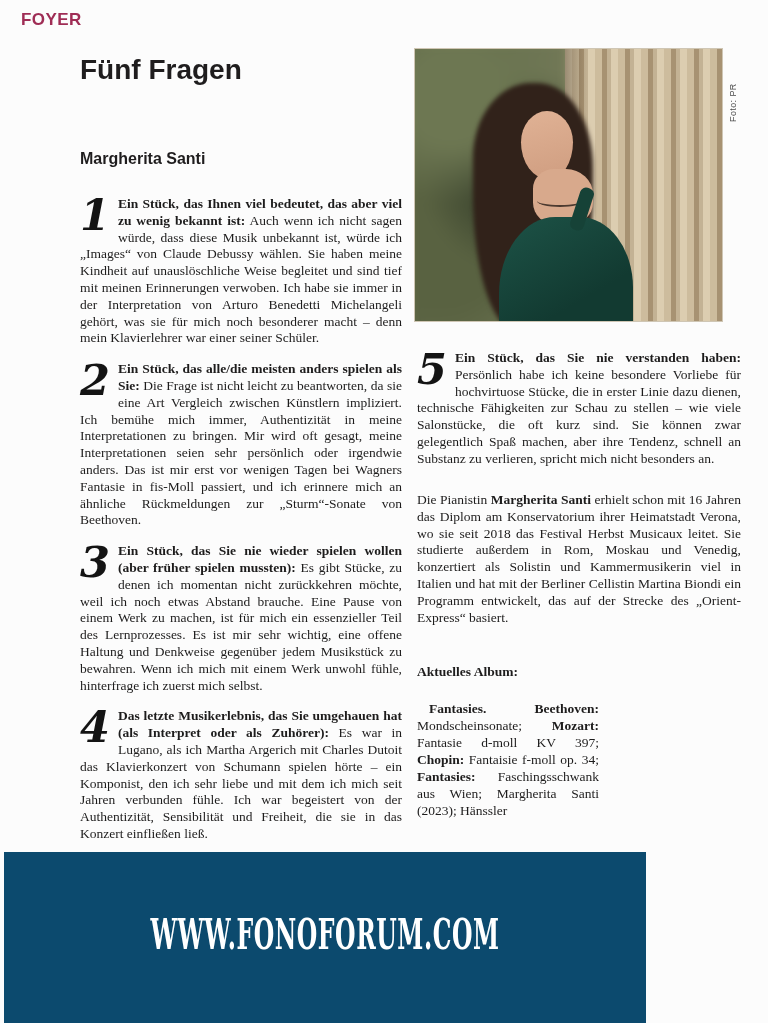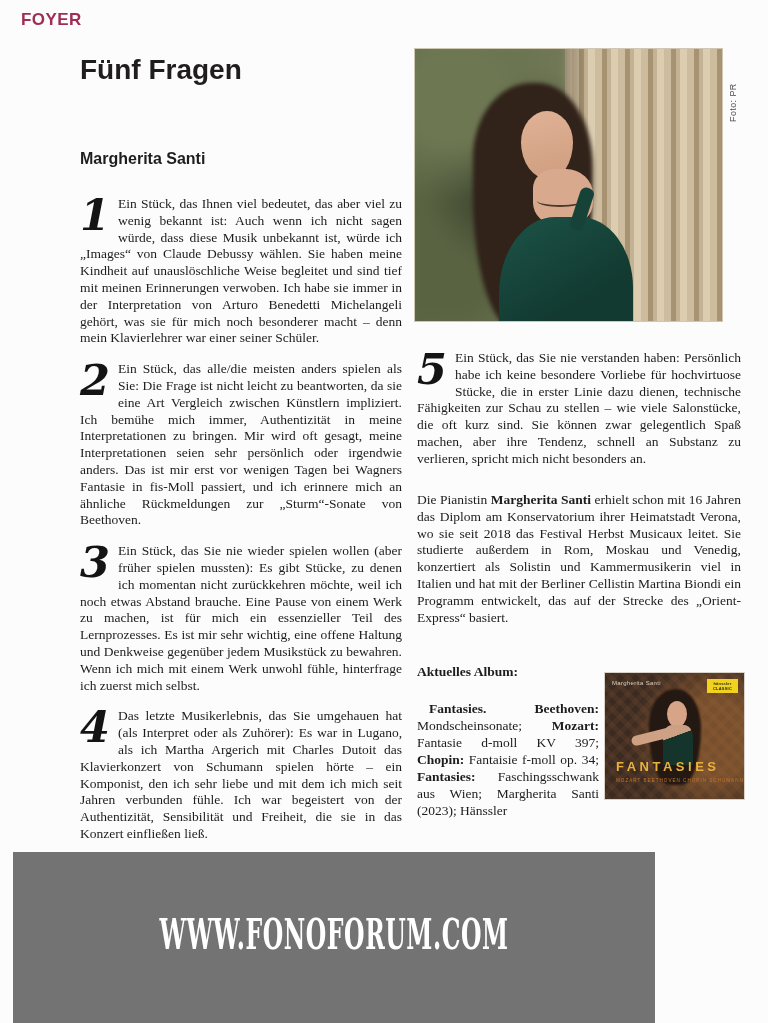--- a/index.html
+++ b/index.html
@@ -24,21 +24,21 @@
   }
   .col-left { position:absolute; left:80px; top:196px; width:322px; }
   .q {
     font:400 13.5px/16.8px "Liberation Serif", serif;
     text-align:justify; margin-bottom:14px; color:#1d1c1c;
   }
   .qnum {
     float:left; font:italic 700 43px/33px "DejaVu Serif", serif;
     margin:3px 8px 0 0; color:#141414;
   }
-  .qlead { font-weight:400; }
+  .qlead { font-weight:700; }
   
   .photo {
     position:absolute; left:414px; top:48px; width:309px; height:274px;
     overflow:hidden; background:#c9b796; border:1px solid #cfc6b4;
   }
   .ph-foliage {
     position:absolute; left:-12px; top:-12px; width:170px; height:300px;
     background:
       radial-gradient(circle at 30% 20%, #6d7752 0 18%, transparent 40%),
       radial-gradient(circle at 70% 45%, #3c452f 0 22%, transparent 50%),
@@ -141,22 +141,22 @@
   .cv-title {
     position:absolute; left:11px; top:86px; width:130px;
     font:700 13px "Liberation Sans", sans-serif; color:#e9b23e; letter-spacing:3.5px;
   }
   .cv-composers {
     position:absolute; left:11px; top:105px; width:128px;
     font:400 4.6px "Liberation Sans", sans-serif; color:#c2762e; letter-spacing:1px;
   }
   
   .footer {
-    position:absolute; left:13px; top:852px; width:642px; height:171px;
-    background:#737373;
+    position:absolute; left:4px; top:852px; width:642px; height:171px;
+    background:#0c4a6e;
   }
   .footer-url {
     position:absolute; left:0; right:0; top:58px; text-align:center;
     font:700 42px "DejaVu Serif", serif; color:#ffffff;
     transform:scaleX(.56); letter-spacing:1px; white-space:nowrap;
   }
 </style>
 </head>
 <body>
 
@@ -191,29 +191,19 @@
     <p class="q"><span class="qnum">5</span><span class="qlead">Ein Stück, das Sie nie verstanden haben:</span> <span>Persönlich habe ich keine besondere Vorliebe für hochvirtuose Stücke, die in erster Linie dazu dienen, technische Fähigkeiten zur Schau zu stellen – wie viele Salonstücke, die oft kurz sind. Sie können zwar gelegentlich Spaß machen, aber ihre Tendenz, schnell an Substanz zu verlieren, spricht mich nicht besonders an.</span></p>
   </div>
 
   <p class="bio"><span>Die Pianistin </span><b>Margherita Santi</b><span> erhielt schon mit 16 Jahren das Diplom am Konservatorium ihrer Heimatstadt Verona, wo sie seit 2018 das Festival Herbst Musicaux leitet. Sie studierte außerdem in Rom, Moskau und Venedig, konzertiert als Solistin und Kammermusikerin viel in Italien und hat mit der Berliner Cellistin Martina Biondi ein Programm entwickelt, das auf der Strecke des „Orient-Express“ basiert.</span></p>
 
   <div class="album-heading">Aktuelles Album:</div>
 
   <div class="album">
     <p class="album-text"><b>Fantasies. Beethoven:</b><span> Mondscheinsonate; </span><b>Mozart:</b><span> Fantasie d-moll KV 397; </span><b>Chopin:</b><span> Fantaisie f-moll op. 34; </span><b>Fantasies:</b><span> Faschingsschwank aus Wien; Margherita Santi (2023); Hänssler</span></p>
 
-    <div class="album-cover">
-      <div class="cv-artist">Margherita Santi</div>
-      <div class="cv-badge">hänssler CLASSIC</div>
-      <div class="cv-hair"></div>
-      <div class="cv-face"></div>
-      <div class="cv-chest"></div>
-      <div class="cv-arm"></div>
-      <div class="cv-title">FANTASIES</div>
-      <div class="cv-composers">MOZART BEETHOVEN CHOPIN SCHUMANN</div>
-    </div>
   </div>
 
   <div class="footer">
     <div class="footer-url">WWW.FONOFORUM.COM</div>
   </div>
 
 </div>
 
 </body></html>

